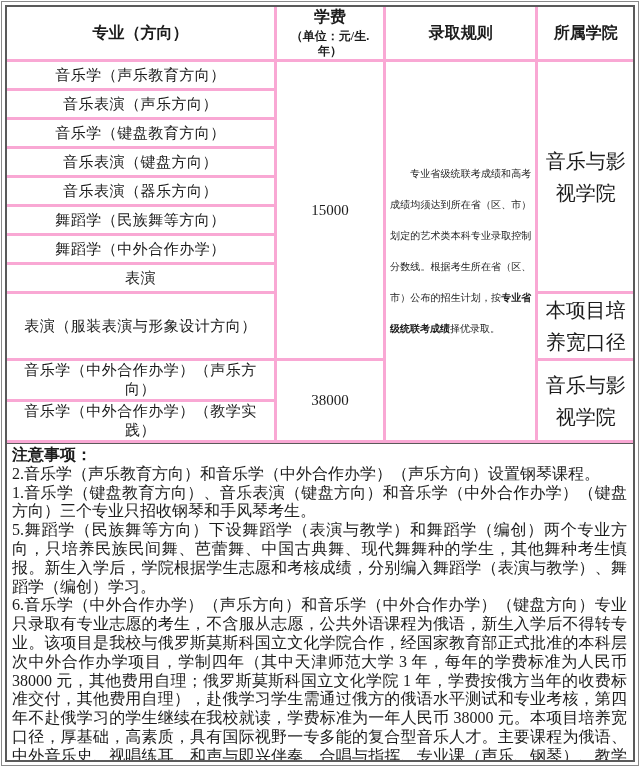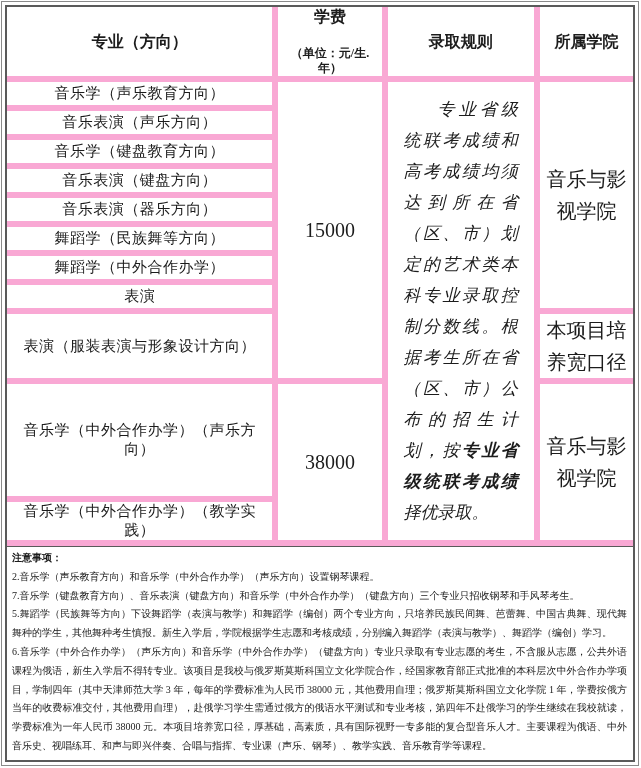--- a/index.html
+++ b/index.html
@@ -23,57 +23,56 @@
     height: 100%;
     box-sizing: border-box;
     display: flex; flex-direction: column;
   }
   table.admission {
     border-collapse: collapse;
     width: 100%;
     table-layout: fixed;
   }
   table.admission th, table.admission td {
-    border: 6px solid #f9a8d4;
+    border: 3px solid #f9a8d4;
     text-align: center;
     vertical-align: middle;
     padding: 0 4px;
     box-sizing: border-box;
   }
   table.admission tr > *:first-child { border-left: none; }
   table.admission tr > *:last-child { border-right: none; }
   table.admission thead th { border-top: none; border-bottom: 2px solid #5a5a5a; }
   .col-major   { width: 268px; }
   .col-tuition { width: 109px; }
   .col-rule    { width: 152px; }
   .col-college { width: 96px;  }
   thead th {
     font-size: 16px; font-weight: 700;
     height: 47px; line-height: 1.25;
   }
-  thead .sub { font-size: 12px; font-weight: 700; margin-top: 19px; }
+  thead .sub { font-size: 12px; font-weight: 700; margin-top: 2px; }
   td.major { font-size: 15px; height: 29px; letter-spacing: 0.5px; }
   tr.tall td.major { height: 41px; }
-  td.tuition { font-size: 20px; }
+  td.tuition { font-size: 15px; }
   td.college { font-size: 20px; line-height: 1.6; padding: 0 8px; }
   td.rule { padding: 2px 5px; }
   .rule-p {
-    margin: 12px;
-    font-size: 17px;
+    margin: 0;
+    font-size: 10px;
     line-height: 31px;
     text-align: justify;
     text-indent: 2em;
-    font-style: italic;
   }
   .rule-p .em { font-weight: 700; }
   .notes {
     flex: 1;
     border-top: 1px solid #5a5a5a;
     padding: 2px 6px 2px 5px;
-    font-size: 10px;
+    font-size: 16px;
     line-height: 18.8px;
     text-align: justify;
     overflow: hidden;
   }
   .notes .notes-title { font-weight: 700; }
   .notes p { margin: 0; }
 </style>
 </head>
 <body>
 
@@ -140,20 +139,20 @@
           </tr>
           <tr>
             <td class="major">音乐学（中外合作办学）（教学实践）</td>
           </tr>
         </tbody>
       </table>
 
       <div class="notes">
         <p class="notes-title">注意事项：</p>
         <p>2.音乐学（声乐教育方向）和音乐学（中外合作办学）（声乐方向）设置钢琴课程。</p>
-        <p>7.音乐学（键盘教育方向）、音乐表演（键盘方向）和音乐学（中外合作办学）（键盘方向）三个专业只招收钢琴和手风琴考生。</p>
+        <p>1.音乐学（键盘教育方向）、音乐表演（键盘方向）和音乐学（中外合作办学）（键盘方向）三个专业只招收钢琴和手风琴考生。</p>
         <p>5.舞蹈学（民族舞等方向）下设舞蹈学（表演与教学）和舞蹈学（编创）两个专业方向，只培养民族民间舞、芭蕾舞、中国古典舞、现代舞舞种的学生，其他舞种考生慎报。新生入学后，学院根据学生志愿和考核成绩，分别编入舞蹈学（表演与教学）、舞蹈学（编创）学习。</p>
         <p>6.音乐学（中外合作办学）（声乐方向）和音乐学（中外合作办学）（键盘方向）专业只录取有专业志愿的考生，不含服从志愿，公共外语课程为俄语，新生入学后不得转专业。该项目是我校与俄罗斯莫斯科国立文化学院合作，经国家教育部正式批准的本科层次中外合作办学项目，学制四年（其中天津师范大学 3 年，每年的学费标准为人民币 38000 元，其他费用自理；俄罗斯莫斯科国立文化学院 1 年，学费按俄方当年的收费标准交付，其他费用自理），赴俄学习学生需通过俄方的俄语水平测试和专业考核，第四年不赴俄学习的学生继续在我校就读，学费标准为一年人民币 38000 元。本项目培养宽口径，厚基础，高素质，具有国际视野一专多能的复合型音乐人才。主要课程为俄语、中外音乐史、视唱练耳、和声与即兴伴奏、合唱与指挥、专业课（声乐、钢琴）、教学实践、音乐教育学等课程。</p>
       </div>
 
     </div>
   </div>
 </div>
 
 </body></html>

